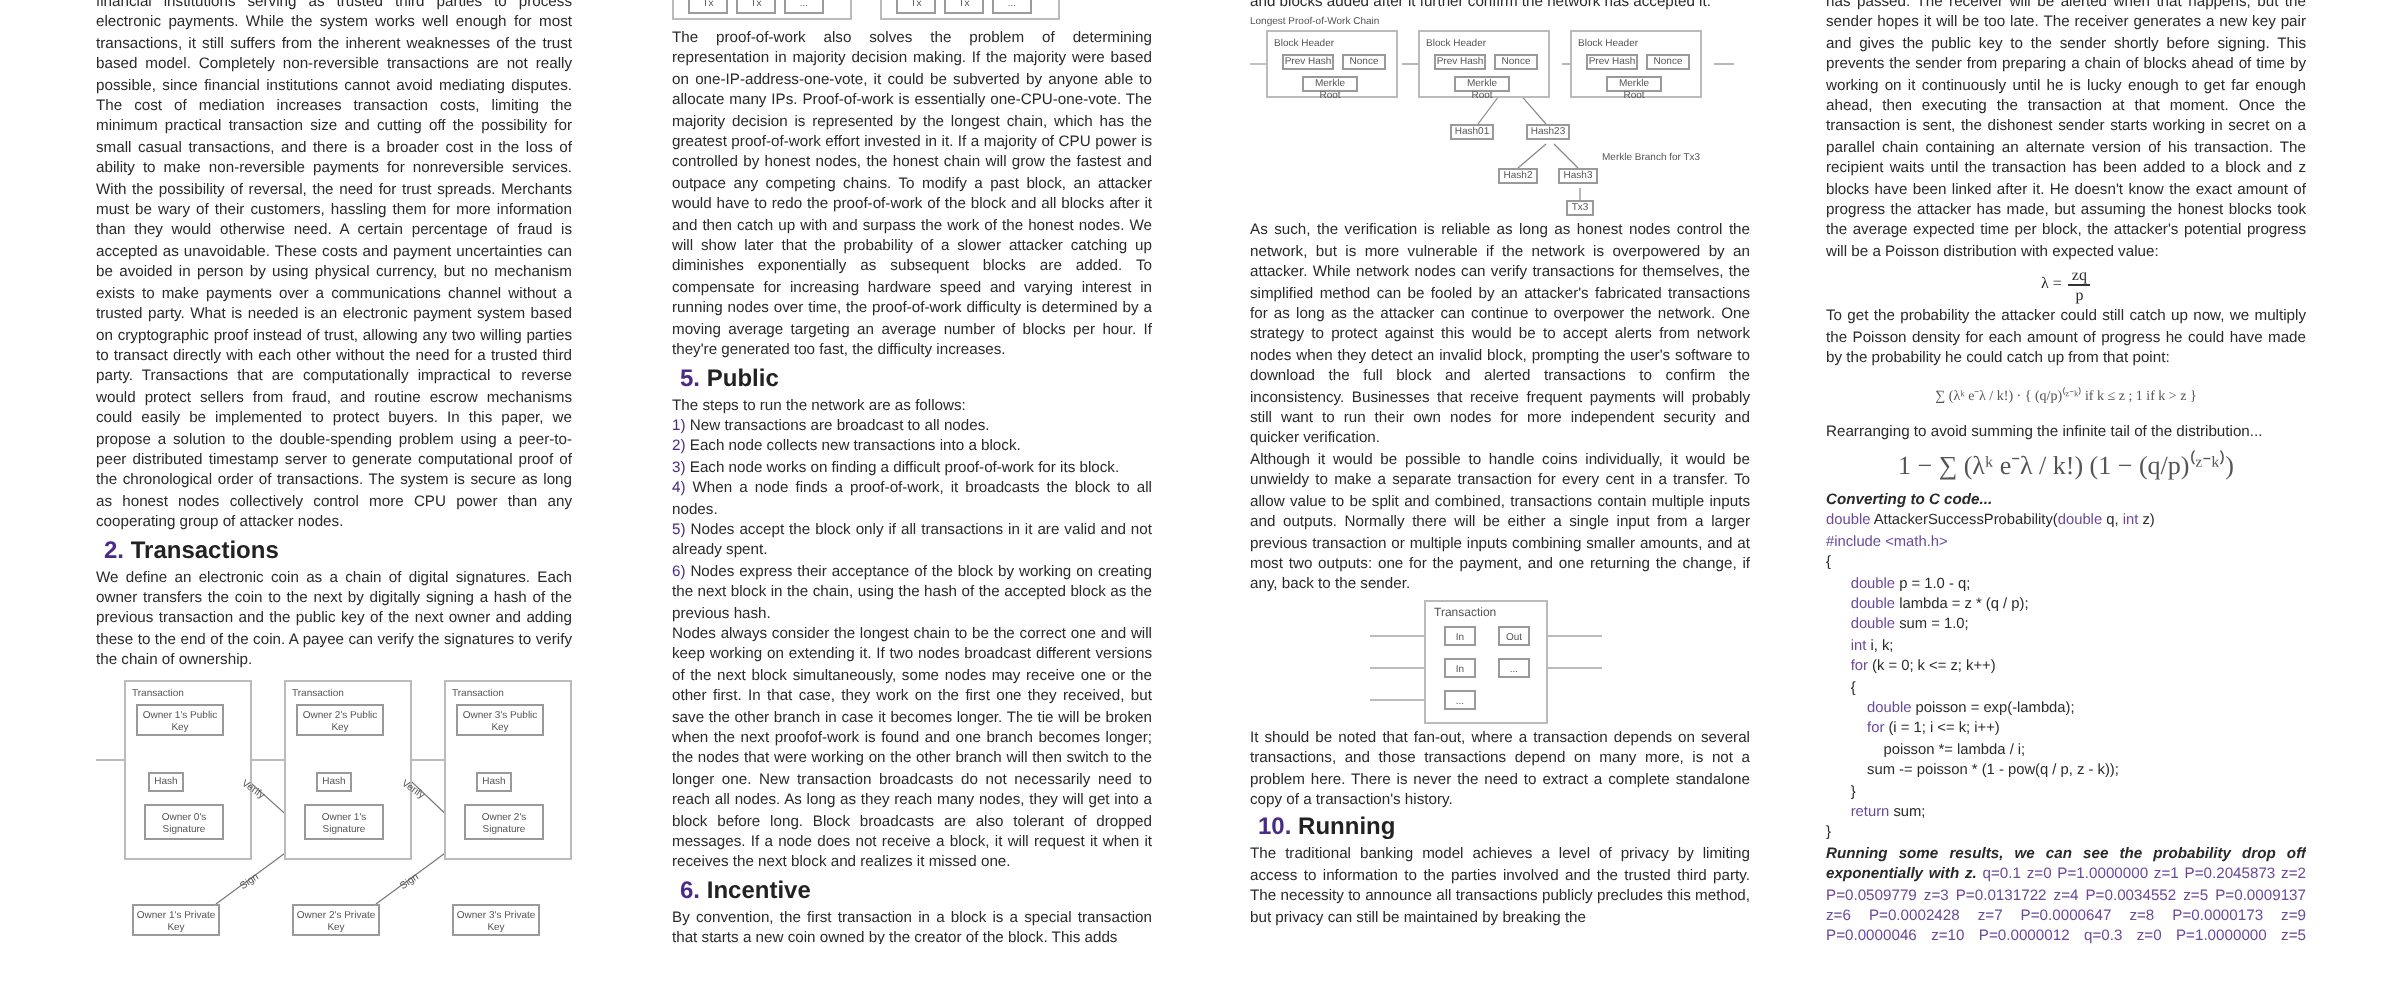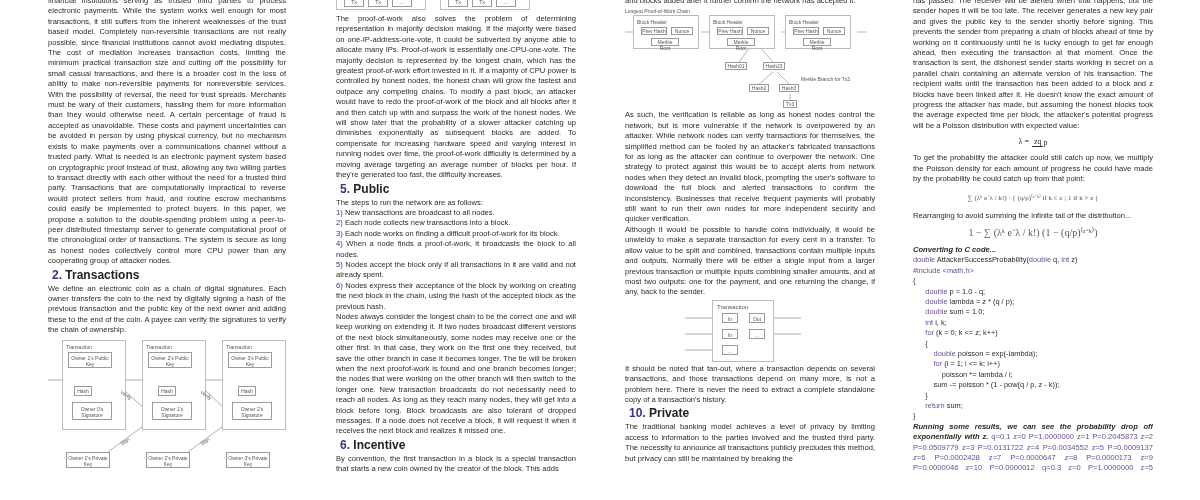--- a/index.html
+++ b/index.html
@@ -168,38 +168,38 @@
     <span class="lbl" style="left:92px;top:4px;font-size:6px">Transaction</span>
     <div class="box" style="left:97px;top:15px;width:16px;height:10px;padding-top:2px">In</div>
     <div class="box" style="left:97px;top:31px;width:16px;height:10px;padding-top:2px">In</div>
     <div class="box" style="left:97px;top:47px;width:16px;height:10px;padding-top:2px">...</div>
     <div class="box" style="left:124px;top:15px;width:16px;height:10px;padding-top:2px">Out</div>
     <div class="box" style="left:124px;top:31px;width:16px;height:10px;padding-top:2px">...</div>
   </div>
   <p>It should be noted that fan-out, where a transaction depends on several transactions, and those transactions depend on many more, is not a problem here. There is never the need to extract a complete standalone copy of a transaction's history.</p>
   <div class="h">
     <span class="n">10.</span>
-    <span>Private</span>
+    <span>Running</span>
   </div>
   <p>The traditional banking model achieves a level of privacy by limiting access to information to the parties involved and the trusted third party. The necessity to announce all transactions publicly precludes this method, but privacy can still be maintained by breaking the</p>
 </div>
 
 <div class="col c4">
   <p style="margin-top:-4px">has passed. The receiver will be alerted when that happens, but the sender hopes it will be too late. The receiver generates a new key pair and gives the public key to the sender shortly before signing. This prevents the sender from preparing a chain of blocks ahead of time by working on it continuously until he is lucky enough to get far enough ahead, then executing the transaction at that moment. Once the transaction is sent, the dishonest sender starts working in secret on a parallel chain containing an alternate version of his transaction. The recipient waits until the transaction has been added to a block and z blocks have been linked after it. He doesn't know the exact amount of progress the attacker has made, but assuming the honest blocks took the average expected time per block, the attacker's potential progress will be a Poisson distribution with expected value:</p>
   <div class="eq" style="display:flex;justify-content:center;align-items:center;gap:3px;height:22px">
     <span>λ =</span>
-    <span style="display:inline-flex;flex-direction:row;align-items:center;line-height:9px">
+    <span style="display:inline-flex;flex-direction:column;align-items:center;line-height:9px">
       <span style="border-bottom:0.6px solid #333;padding:0 2px">zq</span>
       <span>p</span>
     </span>
   </div>
   <p>To get the probability the attacker could still catch up now, we multiply the Poisson density for each amount of progress he could have made by the probability he could catch up from that point:</p>
   <div class="eq" style="height:26px;line-height:26px;font-size:7px;color:#555">∑ (λᵏ e⁻λ / k!) · { (q/p)⁽ᶻ⁻ᵏ⁾  if k ≤ z ;  1  if k &gt; z }</div>
   <p>Rearranging to avoid summing the infinite tail of the distribution...</p>
-  <div class="eq" style="height:24px;line-height:24px;font-size:10px;color:#555">1 − ∑ (λᵏ e⁻λ / k!) (1 − (q/p)⁽ᶻ⁻ᵏ⁾)</div>
+  <div class="eq" style="height:24px;line-height:24px;font-size:13px;color:#555">1 − ∑ (λᵏ e⁻λ / k!) (1 − (q/p)⁽ᶻ⁻ᵏ⁾)</div>
   <p class="bold">Converting to C code...</p>
   <div>
     <div class="code"><span style="color:#6b4a9a">double</span> AttackerSuccessProbability(<span style="color:#6b4a9a">double</span> q, <span style="color:#6b4a9a">int</span> z)</div>
     <div class="code kw">#include &lt;math.h&gt;</div>
     <div class="code">{</div>
     <div class="code">      <span style="color:#6b4a9a">double</span> p = 1.0 - q;</div>
     <div class="code">      <span style="color:#6b4a9a">double</span> lambda = z * (q / p);</div>
     <div class="code">      <span style="color:#6b4a9a">double</span> sum = 1.0;</div>
     <div class="code">      <span style="color:#6b4a9a">int</span> i, k;</div>
     <div class="code">      <span style="color:#6b4a9a">for</span> (k = 0; k &lt;= z; k++)</div>

